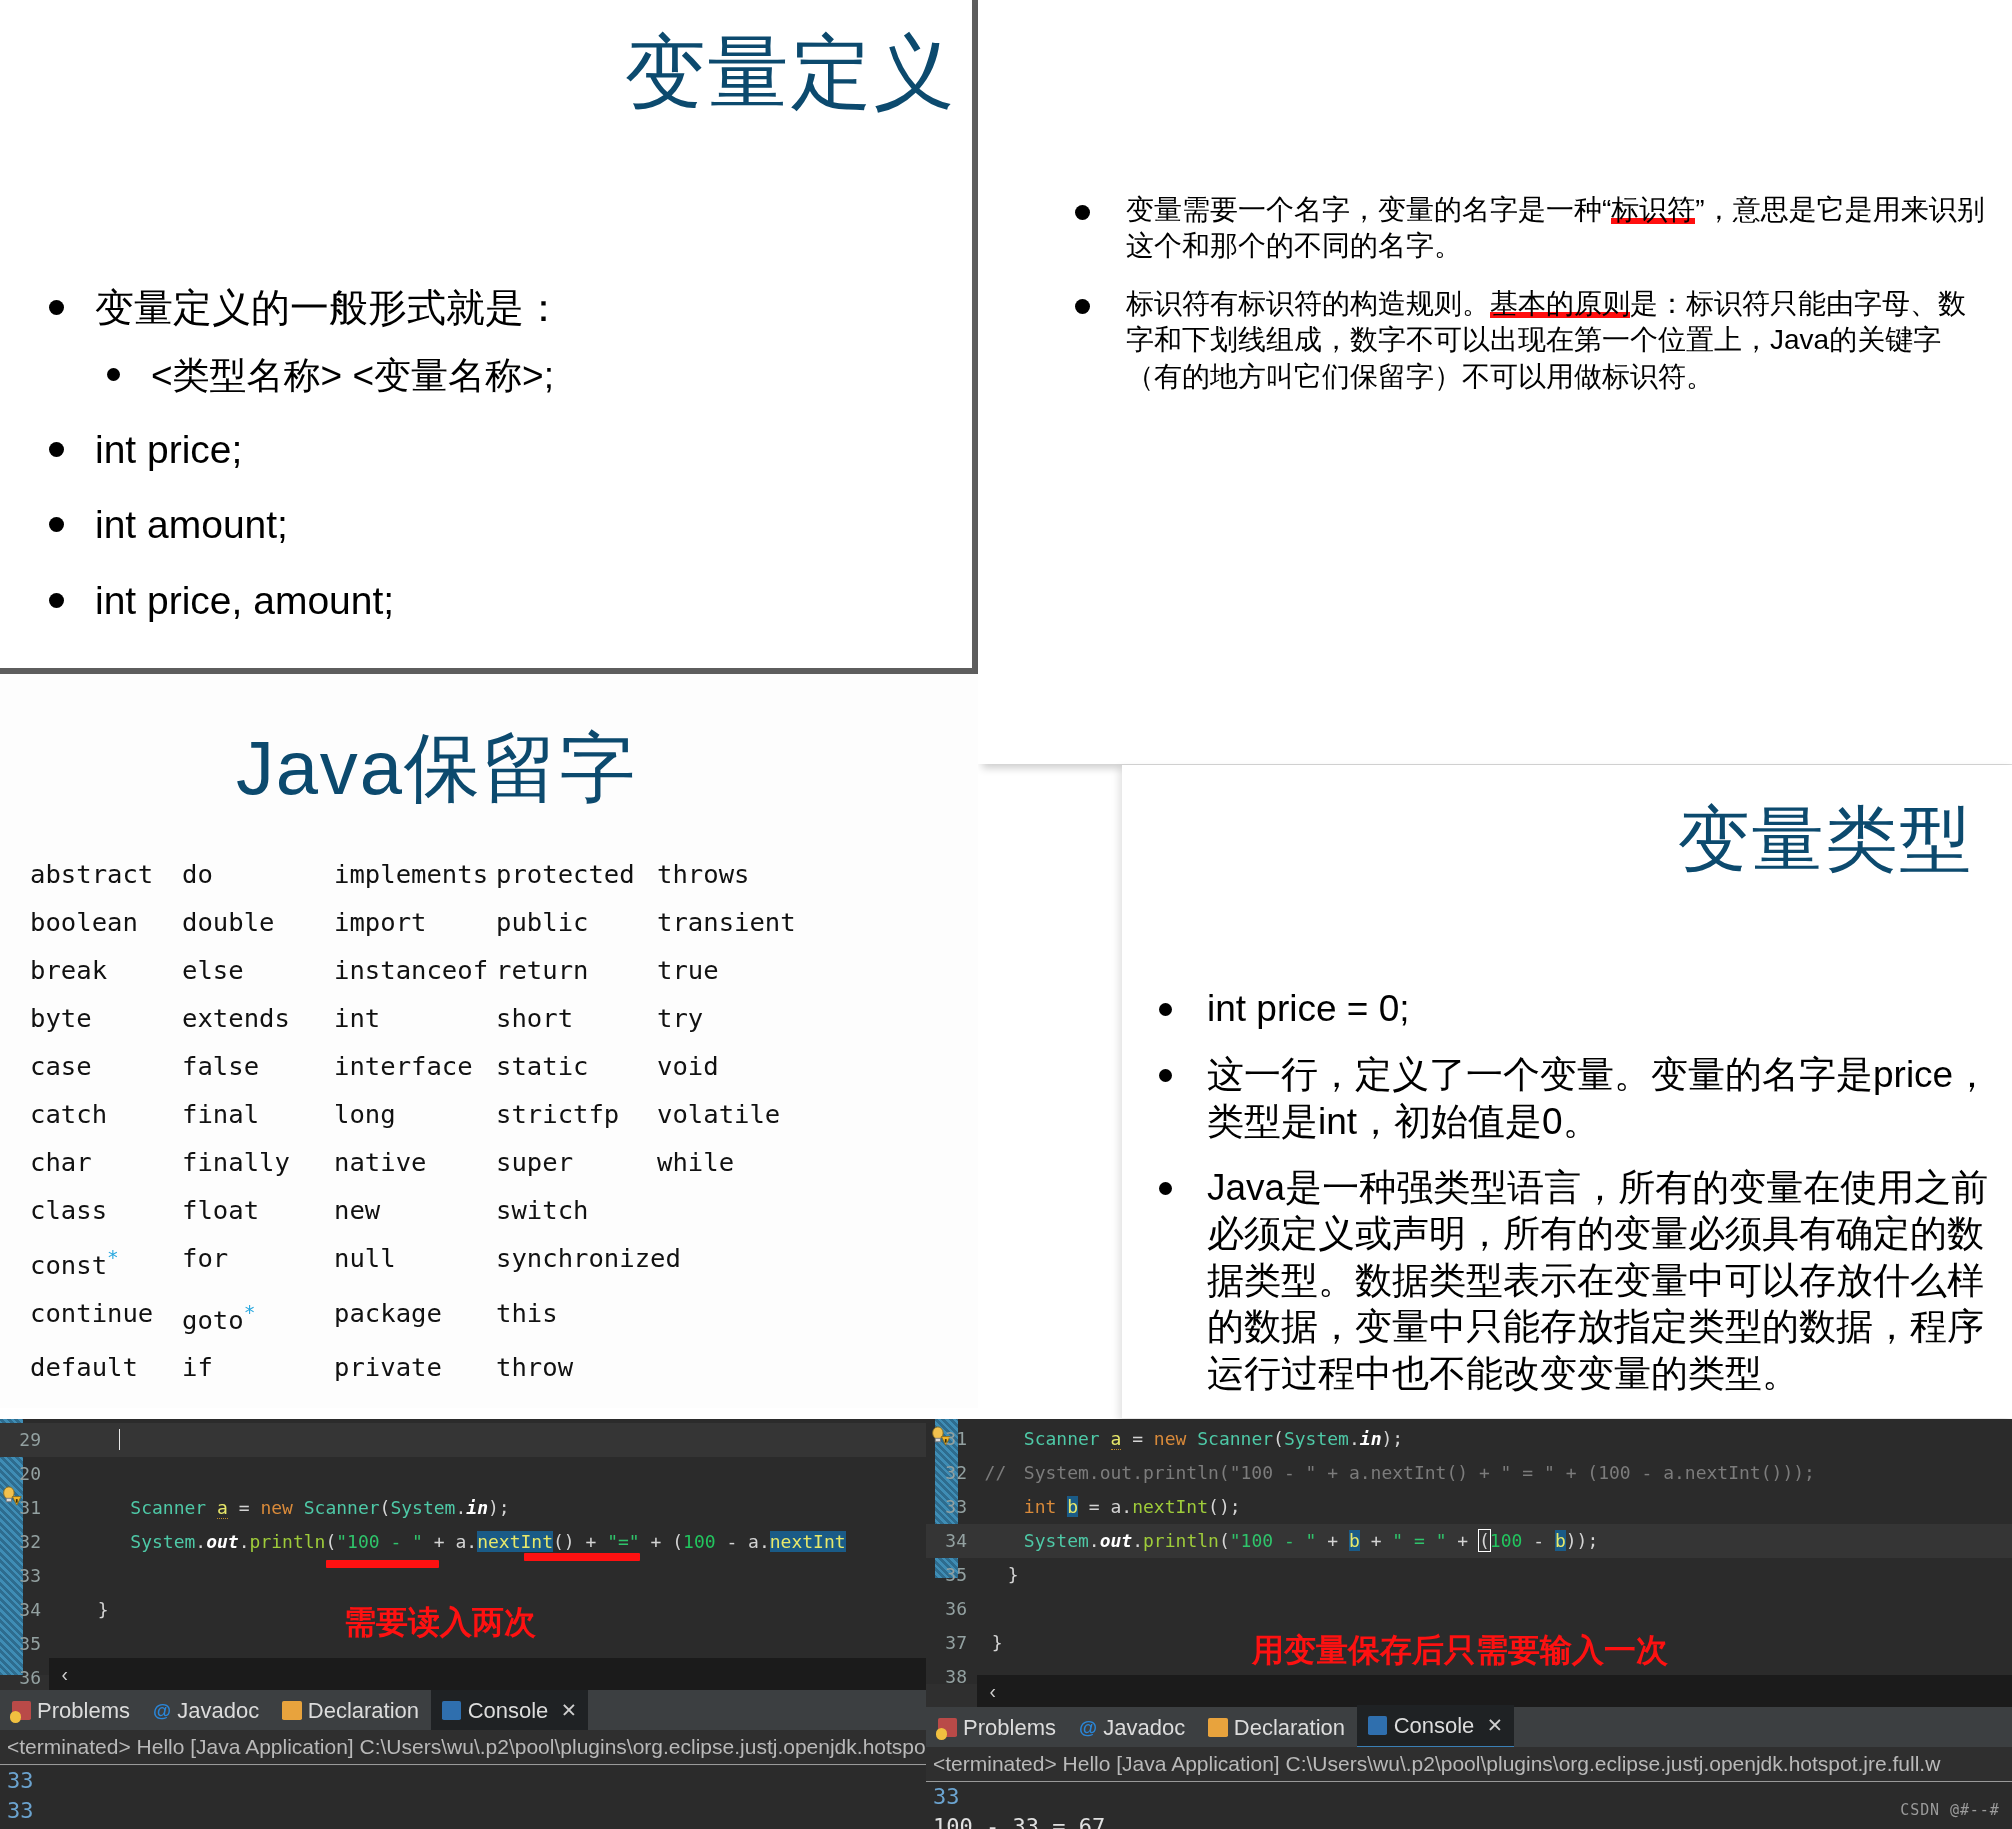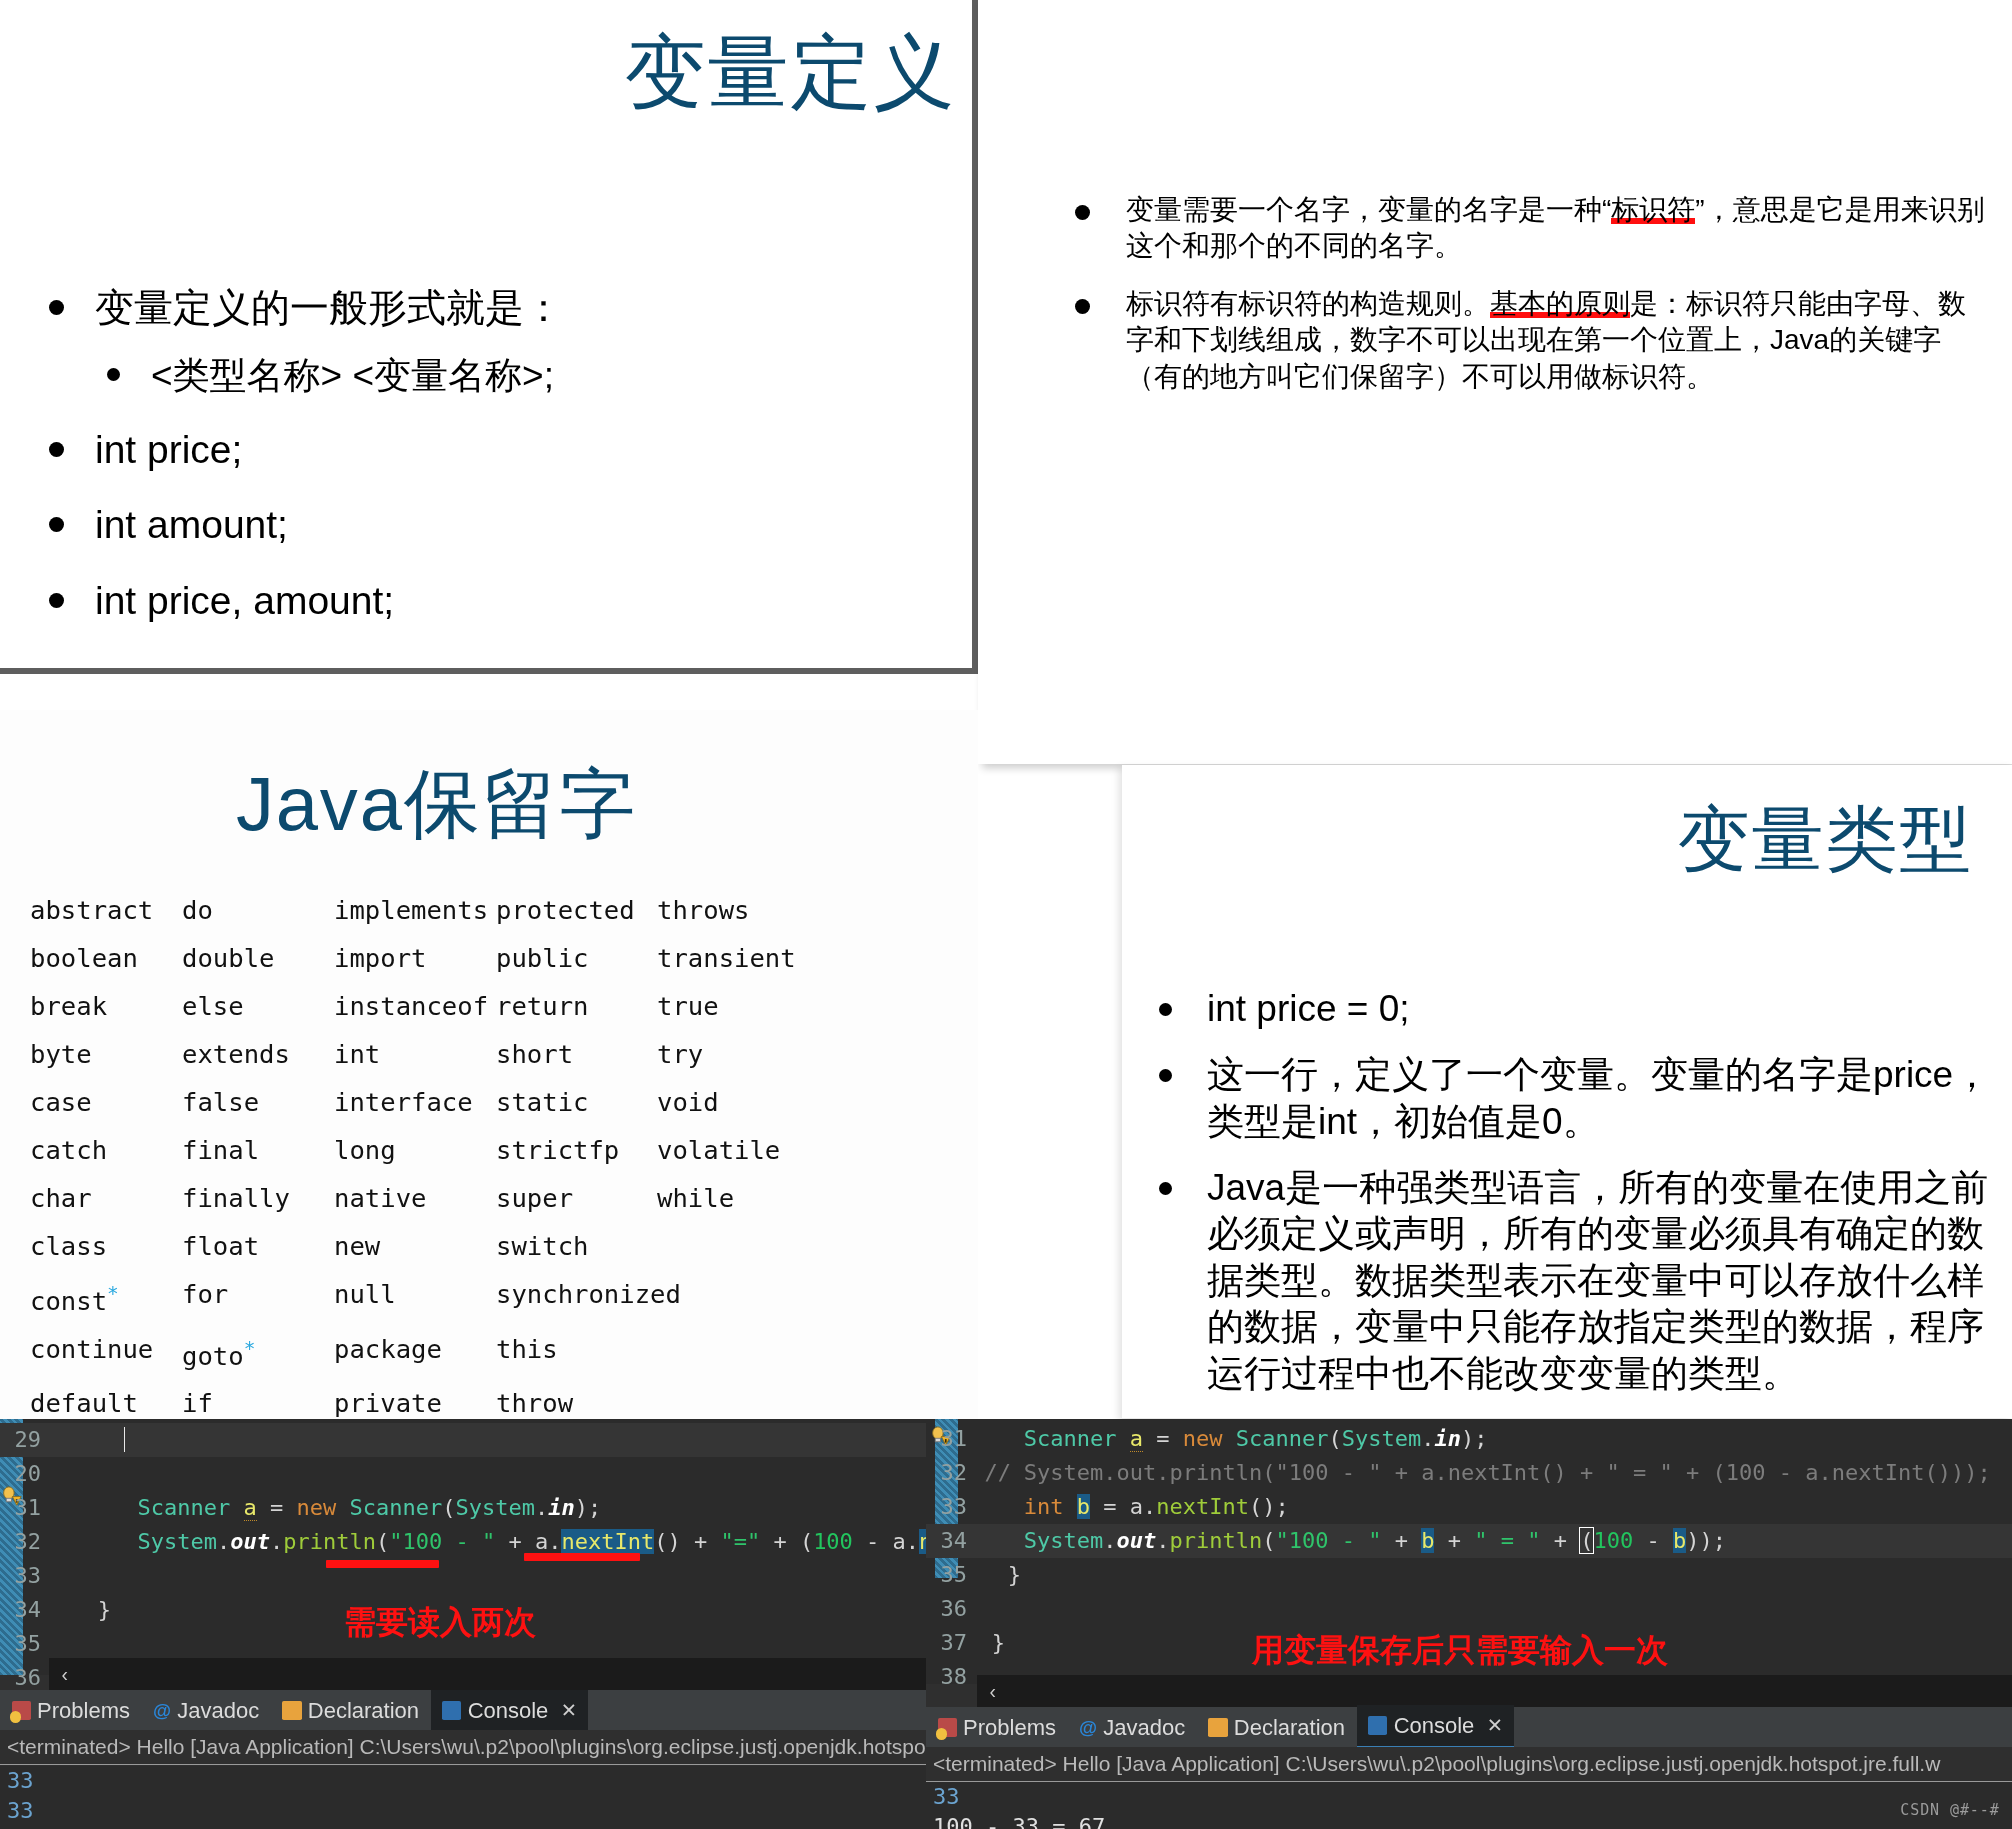--- a/index.html
+++ b/index.html
@@ -52,21 +52,21 @@
   #slide-var-name .title{
     position:absolute;right:32px;top:10.6px;font-size:83px;line-height:1.05;
   }
   #slide-var-name .bullets{position:absolute;left:97px;top:192px;width:918px;}
   #slide-var-name .bullets > li{
     font-size:28px;line-height:1.30;padding-left:51px;margin-bottom:21px;
   }
 
   
   #slide-keywords{
-    left:0;top:710px;width:978px;height:734px;background:#fdfdfd;
+    left:0;top:674px;width:978px;height:734px;background:#fdfdfd;
   }
   #slide-keywords .title{
     position:absolute;left:236px;top:21px;font-size:76px;
   }
   #kw-grid{
     position:absolute;left:30px;top:176px;width:935px;
     display:grid;grid-template-columns:152px 152px 162px 161px 150px;
     row-gap:0;column-gap:0;
     font-family:"DejaVu Sans Mono","Liberation Mono",monospace;
     font-size:25.6px;line-height:48px;color:#111;
@@ -89,21 +89,21 @@
 
   
   .ide{position:absolute;background:#2f2f2f;overflow:hidden;}
 
   .editor{position:relative;background:#2b2b2b;}
   .ed-strip{position:absolute;left:0;top:0;bottom:0;width:23px;
     background:repeating-linear-gradient(45deg,#2e6c8e 0 2.6px,#3f8db5 2.6px 5.3px);}
   .warn-ico{position:absolute;left:0.9px;width:21px;height:21px;}
   .code-rows{position:relative;}
   .crow{position:relative;height:34px;display:flex;align-items:center;
-    font-family:"DejaVu Sans Mono","Liberation Mono",monospace;font-size:22px;}
+    font-family:"DejaVu Sans Mono","Liberation Mono",monospace;font-size:18px;}
   .crow.cur{background:#353535;}
   .gut{width:41px;text-align:right;padding-right:8.8px;color:#93a1a1;flex:none;
     font-family:"DejaVu Sans Mono","Liberation Mono",monospace;}
   .mark{width:48px;flex:none;color:#7f7f7f;padding-left:8.8px;box-sizing:border-box;}
   .src{white-space:pre;}
   .t-cls{color:#4ec9a7;}
   .t-kw{color:#d98a3a;}
   .t-fn{color:#9fcc3a;}
   .t-str{color:#2fc46b;}
   .t-num{color:#22c55e;}

